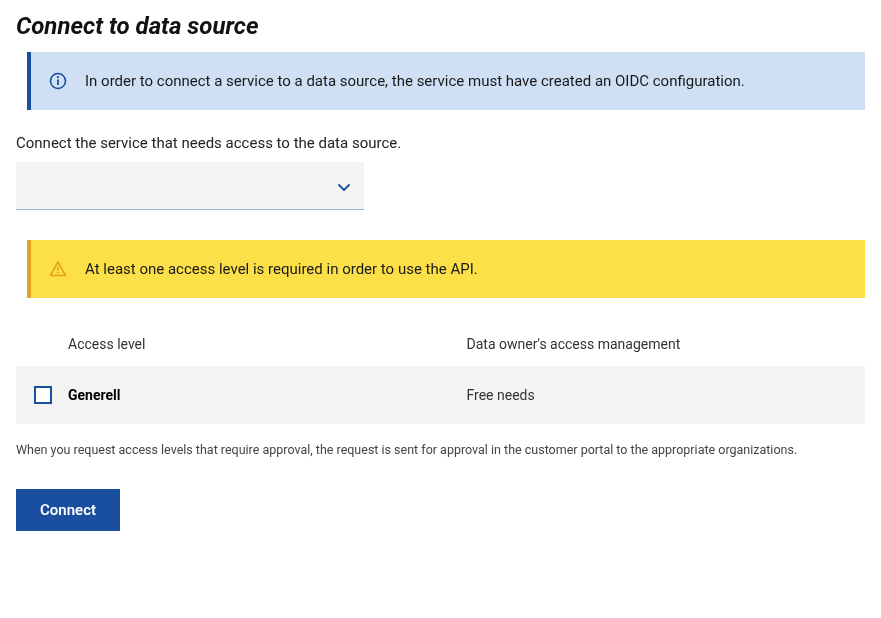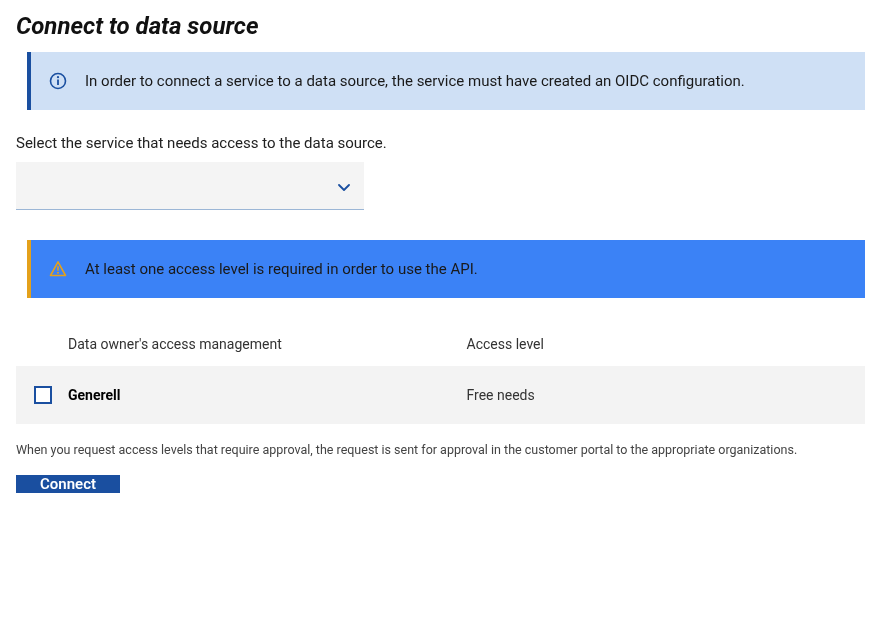--- a/index.html
+++ b/index.html
@@ -29,21 +29,21 @@
       margin-bottom: 24px;
       font-size: 15px;
       color: #1a1a1a;
       margin-left: 11px;
     }
     .alert-info {
       background: #cfe0f5;
       border-left: 4px solid #1a4fa0;
     }
     .alert-warning {
-      background: #3b82f6;
+      background: #fde047;
       border-left: 4px solid #e4a11b;
     }
     .alert-icon {
       flex-shrink: 0;
       width: 18px;
       height: 18px;
       display: inline-flex;
       align-items: center;
       justify-content: center;
     }
@@ -118,29 +118,29 @@
       display: inline-block;
     }
     .row-name {
       font-weight: 700;
       color: #000000;
     }
     .helper-text {
       font-size: 12.5px;
       color: #444;
       margin-top: 18px;
-      margin-bottom: 18px;
+      margin-bottom: 32px;
     }
     .button-row {
       display: flex;
       gap: 24px;
     }
     .btn {
       font-size: 15px;
-      padding: 0 24px;
+      padding: 12px 24px;
       cursor: pointer;
       border: none;
       font-family: inherit;
     }
     .btn-primary {
       background: #1a4fa0;
       color: #fff;
       font-weight: 600;
     }
     .btn-secondary {
@@ -160,21 +160,21 @@
   <span class="alert-icon">
     <svg width="18" height="18" viewBox="0 0 18 18">
       <circle cx="9" cy="9" r="7.5" fill="none" stroke="#1a4fa0" stroke-width="1.6"></circle>
       <circle cx="9" cy="5.2" r="1.1" fill="#1a4fa0"></circle>
       <rect x="8.1" y="7.5" width="1.8" height="5.5" fill="#1a4fa0"></rect>
     </svg>
   </span>
   <span>In order to connect a service to a data source, the service must have created an OIDC configuration.</span>
 </div>
 
-<div class="select-label">Select the service that needs access to the data source.</div>
+<div class="select-label">Connect the service that needs access to the data source.</div>
 <div class="select-wrap">
   <select class="select-el" value="">
     <option value=""></option>
   </select>
   <span class="chevron">
     <svg width="12" height="8" viewBox="0 0 12 8">
       <path d="M1 1.5 L6 6.5 L11 1.5" fill="none" stroke="#1a4fa0" stroke-width="1.8" stroke-linecap="round" stroke-linejoin="round"></path>
     </svg>
   </span>
 </div>
@@ -186,22 +186,22 @@
       <rect x="8.2" y="6.2" width="1.6" height="4.5" fill="#e4a11b"></rect>
       <circle cx="9" cy="12.8" r="1" fill="#e4a11b"></circle>
     </svg>
   </span>
   <span>At least one access level is required in order to use the API.</span>
 </div>
 
 <div class="table-wrap">
   <div class="table-header">
     <div></div>
+    <div>Access level</div>
     <div>Data owner's access management</div>
-    <div>Access level</div>
   </div>
   <div class="table-row">
     <div class="checkbox-cell">
       <span class="checkbox"></span>
     </div>
     <div class="row-name">Generell</div>
     <div>Free needs</div>
   </div>
 </div>
 

